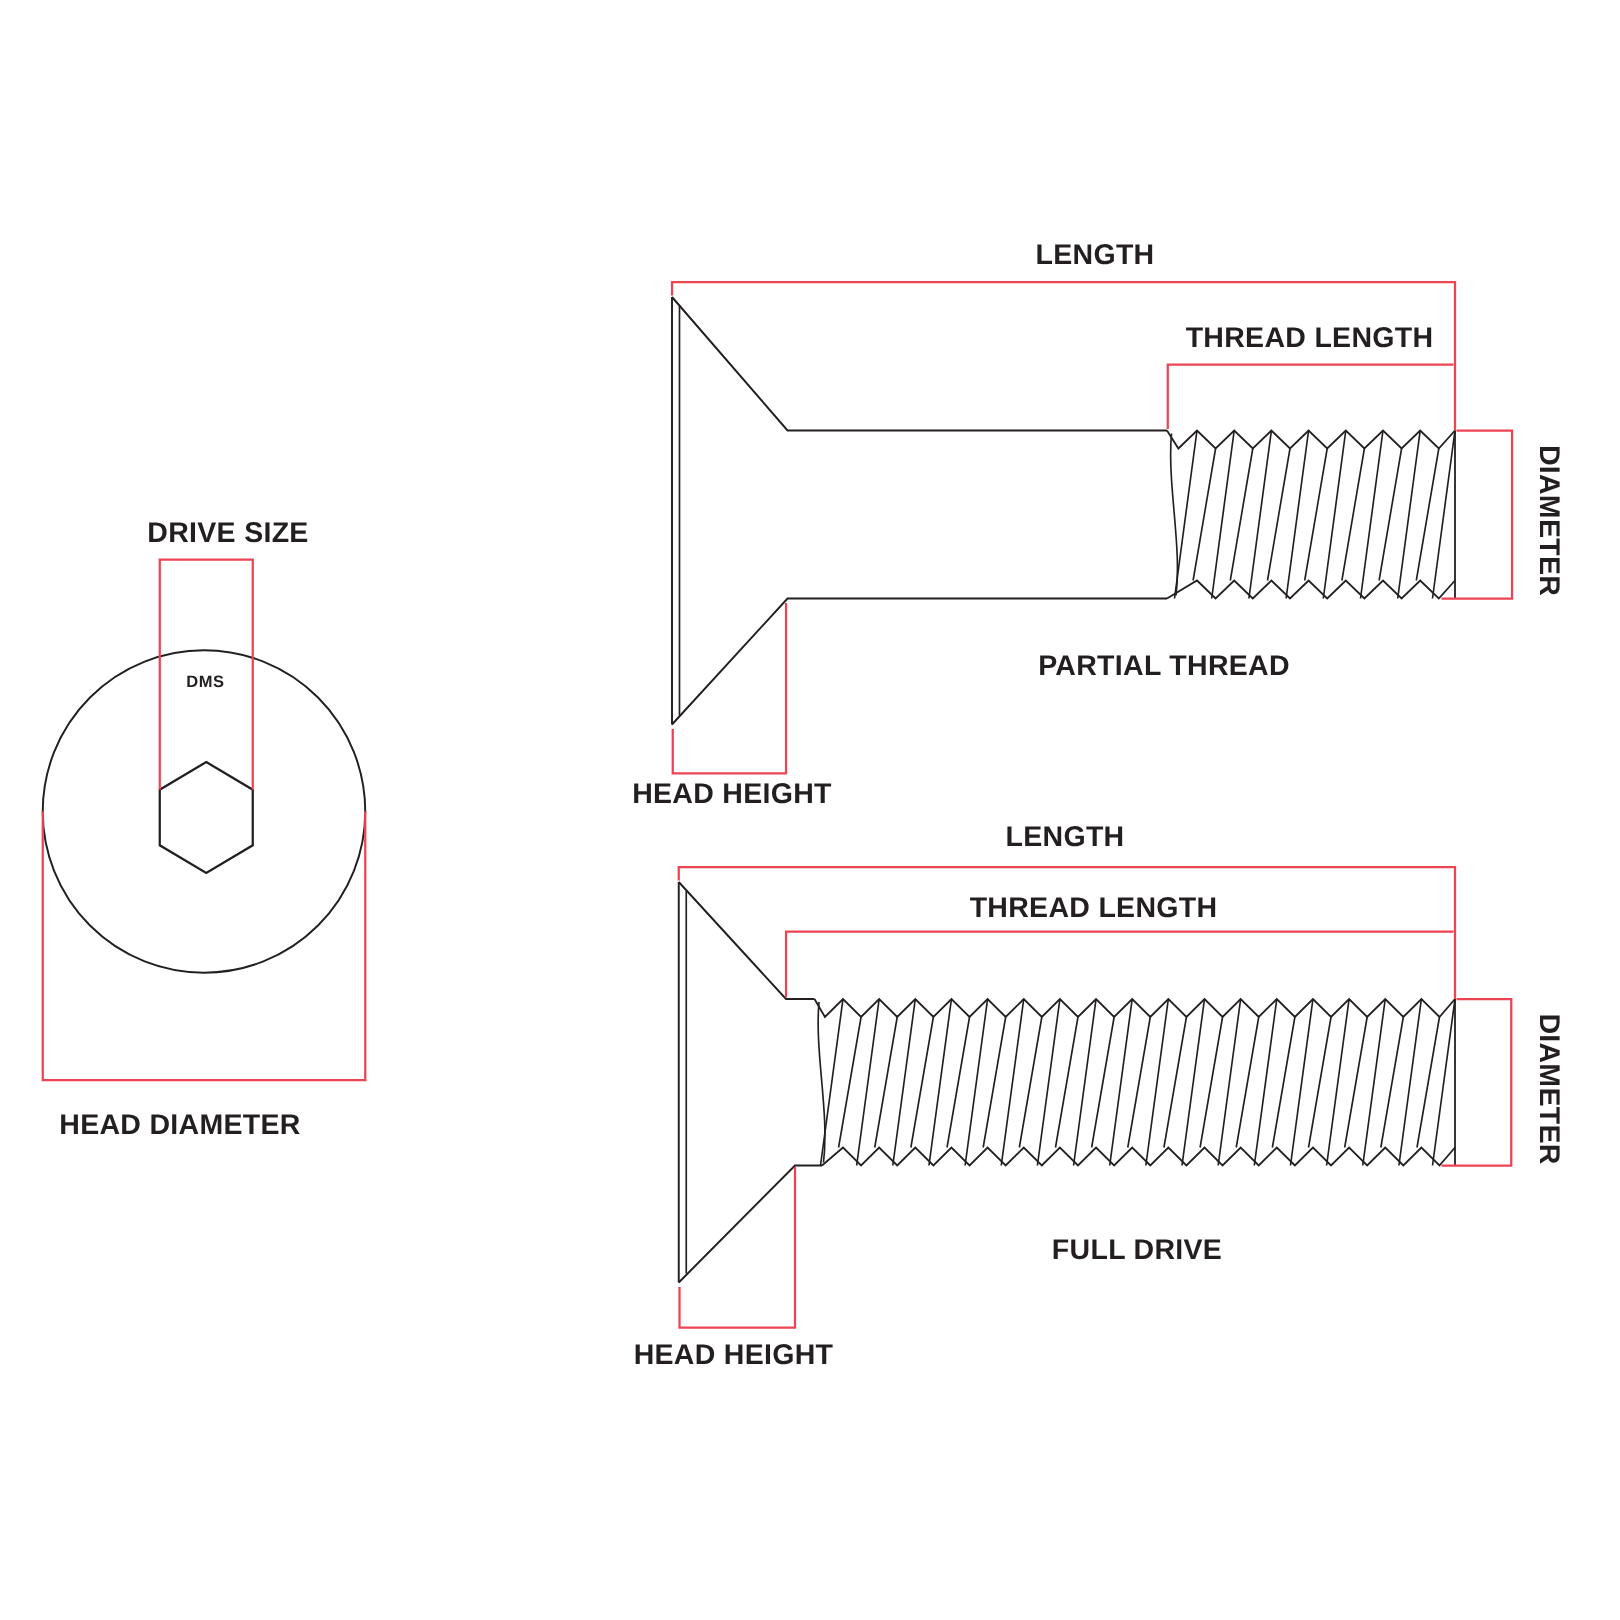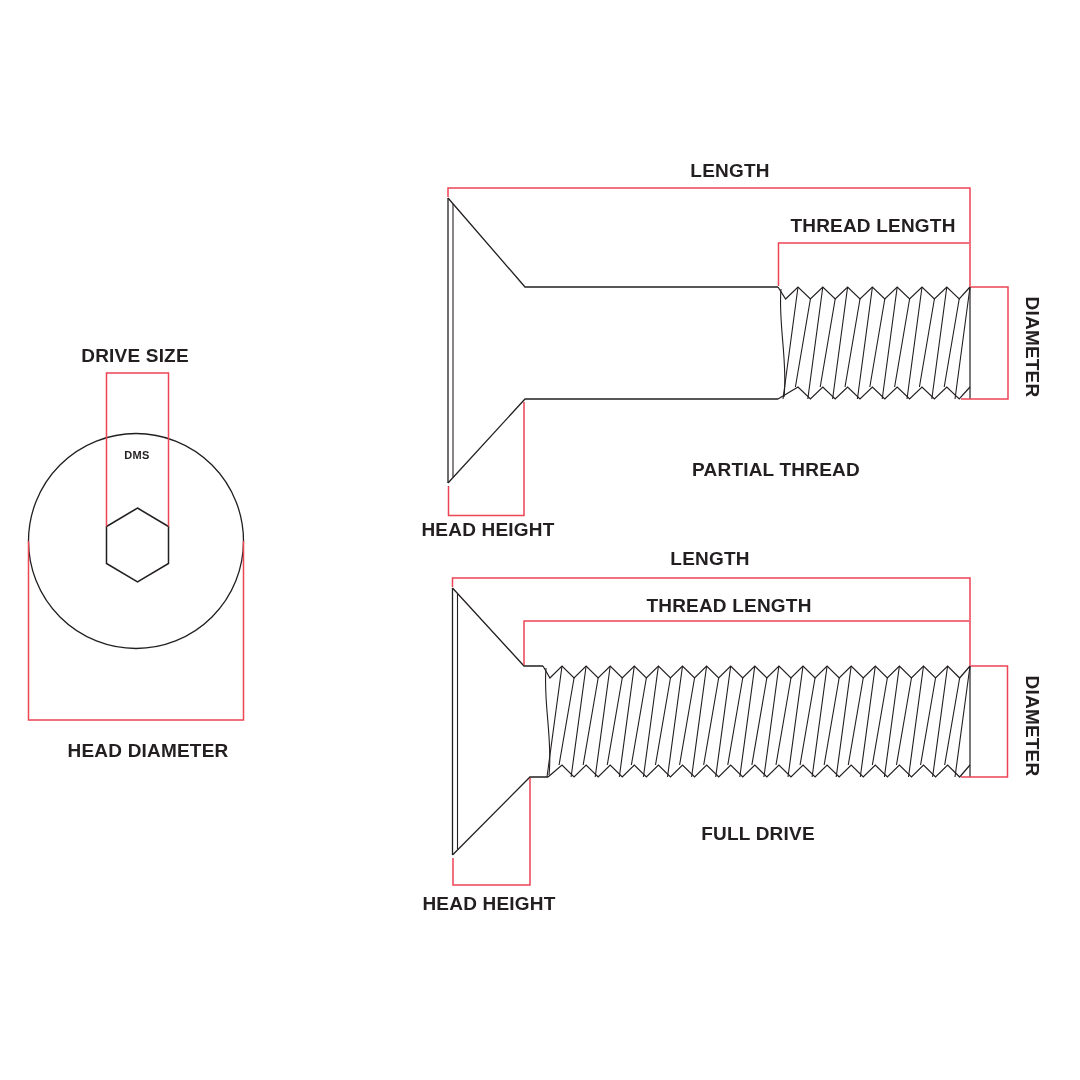--- a/index.html
+++ b/index.html
@@ -62,28 +62,28 @@
         <path d="M 970 666 L 970 777" stroke="#231f20" stroke-width="1.2" stroke-linejoin="miter" stroke-linecap="butt" fill="none"></path>
         <path d="M 562 666 L 547 777 M 574.05 678 L 559.05 765 M 586.1 666 L 571.1 777 M 598.15 678 L 583.15 765 M 610.2 666 L 595.2 777 M 622.25 678 L 607.25 765 M 634.3000000000001 666 L 619.3000000000001 777 M 646.35 678 L 631.35 765 M 658.4000000000001 666 L 643.4000000000001 777 M 670.45 678 L 655.45 765 M 682.5000000000001 666 L 667.5000000000001 777 M 694.5500000000001 678 L 679.5500000000001 765 M 706.6000000000001 666 L 691.6000000000001 777 M 718.6500000000001 678 L 703.6500000000001 765 M 730.7000000000002 666 L 715.7000000000002 777 M 742.7500000000001 678 L 727.7500000000001 765 M 754.8000000000002 666 L 739.8000000000002 777 M 766.8500000000001 678 L 751.8500000000001 765 M 778.9000000000002 666 L 763.9000000000002 777 M 790.9500000000002 678 L 775.9500000000002 765 M 803.0000000000002 666 L 788.0000000000002 777 M 815.0500000000002 678 L 800.0500000000002 765 M 827.1000000000003 666 L 812.1000000000003 777 M 839.1500000000002 678 L 824.1500000000002 765 M 851.2000000000003 666 L 836.2000000000003 777 M 863.2500000000002 678 L 848.2500000000002 765 M 875.3000000000003 666 L 860.3000000000003 777 M 887.3500000000003 678 L 872.3500000000003 765 M 899.4000000000003 666 L 884.4000000000003 777 M 911.4500000000003 678 L 896.4500000000003 765 M 923.5000000000003 666 L 908.5000000000003 777 M 935.5500000000003 678 L 920.5500000000003 765 M 947.6000000000004 666 L 932.6000000000004 777 M 959.6500000000003 678 L 944.6500000000003 765 M 970 666 L 955 777" stroke="#231f20" stroke-width="1.1" stroke-linejoin="miter" stroke-linecap="butt" fill="none"></path>
         <path d="M 546 668 C 543 702, 553 741, 549 775" stroke="#231f20" stroke-width="1.1" stroke-linejoin="miter" stroke-linecap="butt" fill="none"></path>
         <path d="M 452.5 587 L 452.5 578 L 970 578 L 970 666" stroke="#ed4454" stroke-width="1.5" stroke-linejoin="miter" stroke-linecap="butt" fill="none"></path>
         <path d="M 524 665 L 524 621 L 969 621" stroke="#ed4454" stroke-width="1.5" stroke-linejoin="miter" stroke-linecap="butt" fill="none"></path>
         <path d="M 971 666 L 1007.5 666 L 1007.5 777 L 961 777" stroke="#ed4454" stroke-width="1.5" stroke-linejoin="miter" stroke-linecap="butt" fill="none"></path>
         <path d="M 453 858 L 453 885 L 530 885 L 530 778" stroke="#ed4454" stroke-width="1.5" stroke-linejoin="miter" stroke-linecap="butt" fill="none"></path>
       </g>
   </svg>
 
-  <div class="lbl" style="left:135px;top:346px">DRIVE SIZE</div>
+  <div class="lbl" style="left:152px;top:346px">DRIVE SIZE</div>
   <div class="lbl small" style="left:137px;top:450px">DMS</div>
-  <div class="lbl" style="left:148px;top:741px">HEAD DIAMETER</div>
+  <div class="lbl" style="left:120px;top:741px">HEAD DIAMETER</div>
 
   <div class="lbl" style="left:730px;top:161px">LENGTH</div>
   <div class="lbl" style="left:873px;top:216px">THREAD LENGTH</div>
   <div class="lbl rot" style="left:1032px;top:347px">DIAMETER</div>
-  <div class="lbl" style="left:776px;top:460px">PARTIAL THREAD</div>
+  <div class="lbl" style="left:776px;top:435px">PARTIAL THREAD</div>
   <div class="lbl" style="left:488px;top:520px">HEAD HEIGHT</div>
 
   <div class="lbl" style="left:710px;top:549px">LENGTH</div>
   <div class="lbl" style="left:729px;top:596px">THREAD LENGTH</div>
   <div class="lbl rot" style="left:1032px;top:726px">DIAMETER</div>
   <div class="lbl" style="left:758px;top:824px">FULL DRIVE</div>
   <div class="lbl" style="left:489px;top:894px">HEAD HEIGHT</div>
 
 </div>
 

